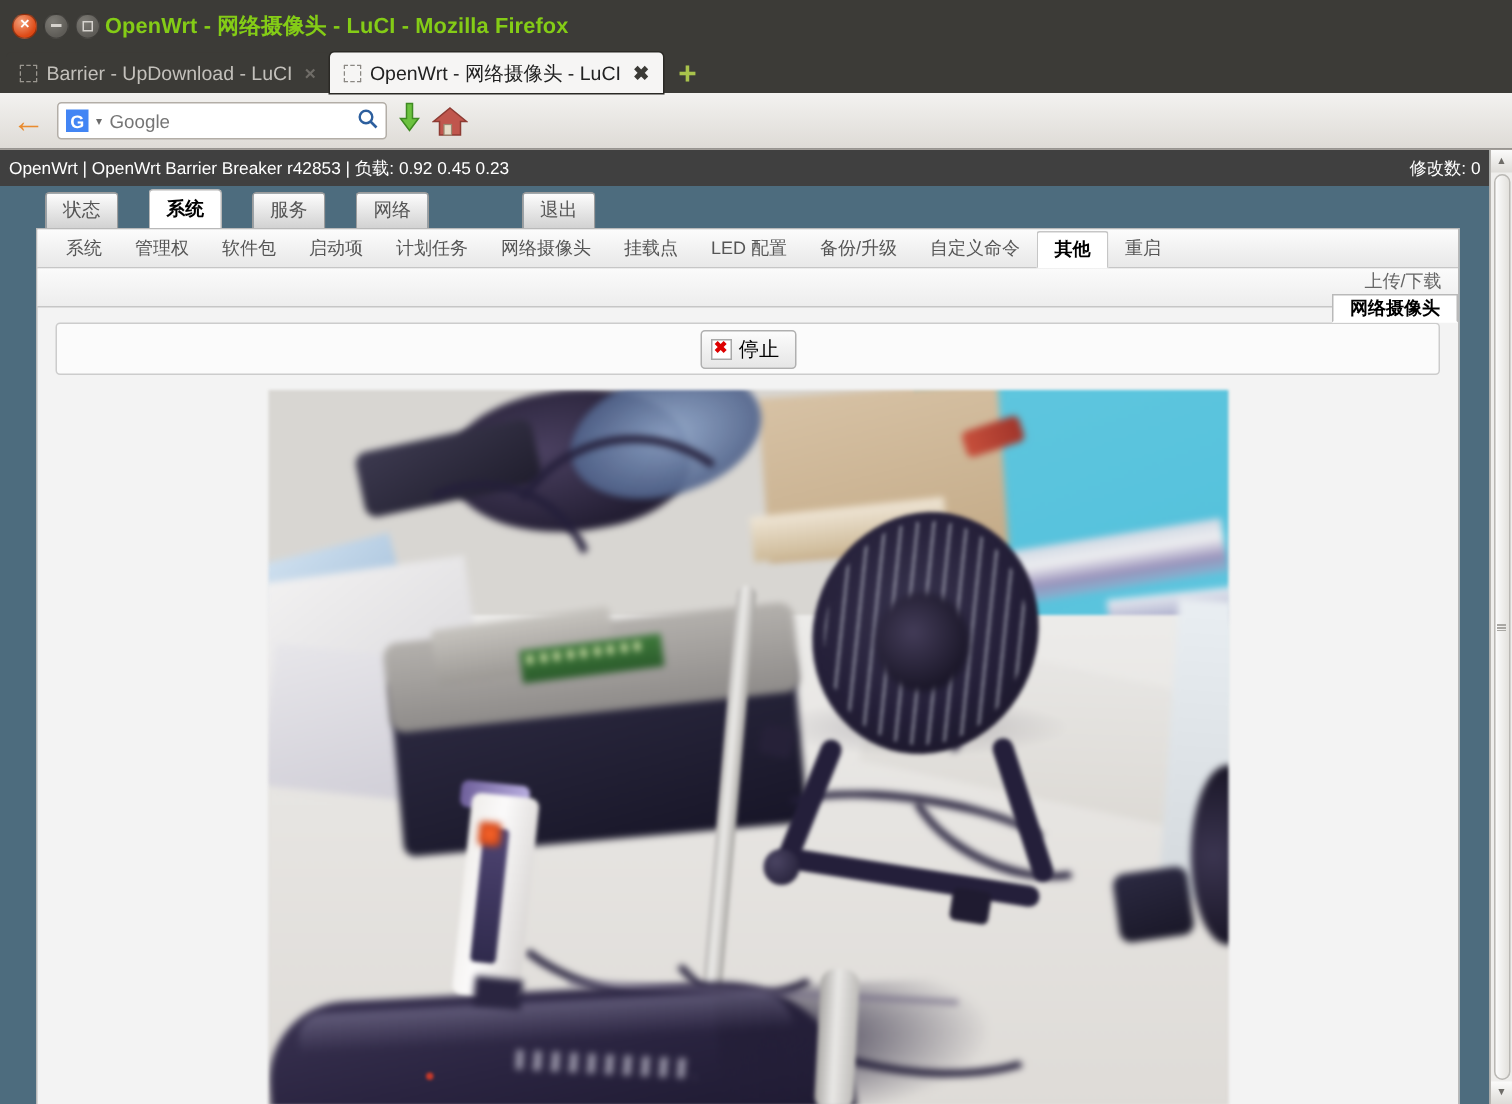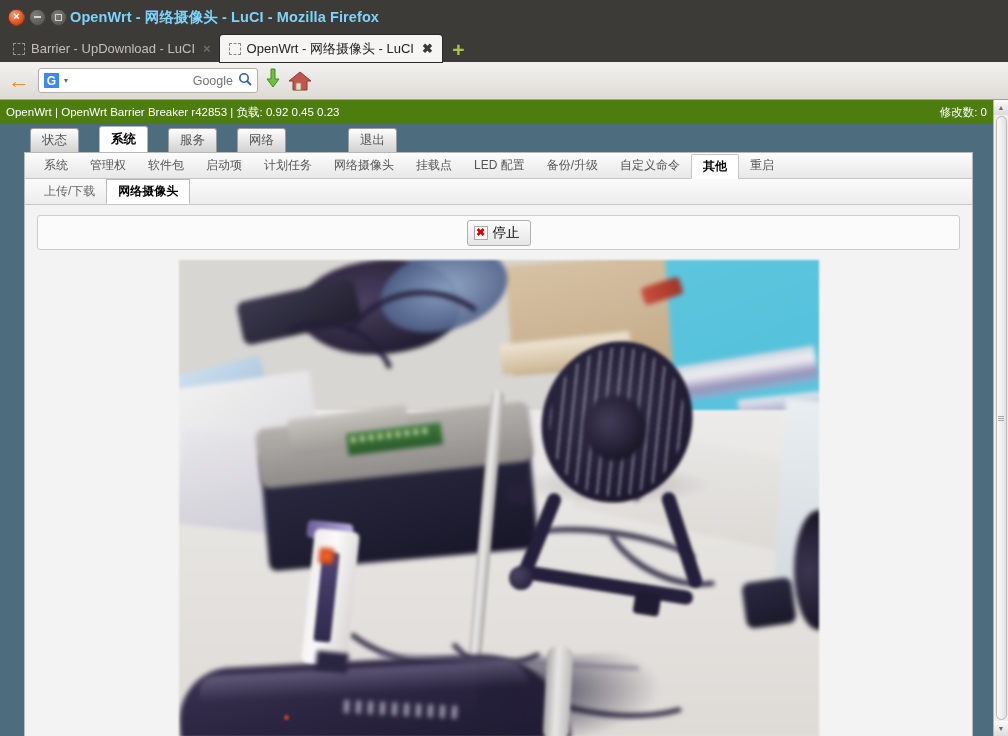--- a/index.html
+++ b/index.html
@@ -27,21 +27,21 @@
   .wc-close { background: radial-gradient(circle at 35% 30%, #f4a07a, #dd4814 70%); }
   .wc-min   { background: radial-gradient(circle at 35% 30%, #7e7c76, #5e5c57 70%); }
   .wc-max   { background: radial-gradient(circle at 35% 30%, #7e7c76, #5e5c57 70%); }
   .wc-min-g { display:block; width:7px; height:1.5px; background:#d6d3ce; }
   .wc-max-g { display:block; width:7px; height:7px; border:1.5px solid #d6d3ce; }
   .wc-close-g { font-size: 11px; font-weight: bold; color: #fff; margin-top:-1px;}
 
   .wintitle {
     position: absolute; left: 70px; top: 0; height: 34px;
     display: flex; align-items: center;
-    color: #7dd3fc; font-size: 14.5px; font-weight: bold;
+    color: #84cc16; font-size: 14.5px; font-weight: bold;
     letter-spacing: .1px;
   }
 
   
   .tabstrip {
     height: 28px; background: #3c3b37;
     display: flex; align-items: flex-end; padding-left: 4px;
   }
   .tab {
     height: 27px; display: flex; align-items: center; gap: 6px;
@@ -110,32 +110,32 @@
   .searchbox {
     width: 220px; height: 25px; background: #fff;
     border: 1px solid #b3aea7; border-radius: 3px;
     display: flex; align-items: center; gap: 5px; padding: 0 5px; flex: none;
   }
   .gicon {
     width: 15px; height: 15px; background: #4285f4; color: #fff;
     font-size: 12px; font-weight: bold; display: flex;
     align-items: center; justify-content: center; flex: none; line-height: 1;
   }
-  .searchtext { font-size: 12.5px; color: #3a3a3a; flex: 1 1 auto; text-align: right; }
+  .searchtext { font-size: 12.5px; color: #3a3a3a; flex: 1 1 auto; }
   .magnify { color: #2d5f9e; font-size: 14px; flex: none; }
   .dlicon { color: #5cb53a; font-size: 19px; flex: none; line-height: 1; }
   .homeicon { flex: none; line-height: 0; }
 
   
   .viewport {
     position: absolute; left: 0; top: 100px; width: 993px; height: 636px;
     background: #4d6c7e; overflow: hidden;
   }
   .luci-header {
-    height: 24px; background: #4d7c0f; color: #fff;
+    height: 24px; background: #404040; color: #fff;
     display: flex; align-items: center; justify-content: space-between;
     padding: 0 6px; font-size: 11.5px;
   }
   .luci-body { padding-left: 24px; position: relative; height: 612px; }
 
   .mainmenu {
     height: 28px; display: flex; align-items: flex-end; gap: 20px;
     padding-left: 6px;
   }
   .mainmenu .mi {
@@ -164,23 +164,23 @@
     height: 25px; padding: 0 11px; font-size: 12px; color: #555;
     display: flex; align-items: center;
   }
   .submenu .si.active {
     background: #fff; color: #000; font-weight: bold;
     border: 1px solid #c6c6c6; border-bottom: 1px solid #fff;
     margin-bottom: -1px; border-top-left-radius: 2px; border-top-right-radius: 2px;
   }
 
   .tabmenu {
-    height: 26px; display: flex; align-items: flex-start;
+    height: 26px; display: flex; align-items: flex-end;
     background: linear-gradient(#fbfbfb, #ededed);
-    border-bottom: 1px solid #c6c6c6; padding-left: 8px;
+    border-bottom: 1px solid #c6c6c6; padding-left: 8px; flex-direction: column;
   }
   .tabmenu .ti {
     height: 24px; padding: 0 11px; font-size: 12px; color: #666;
     display: flex; align-items: center;
   }
   .tabmenu .ti.active {
     background: #fff; color: #000; font-weight: bold; height: 25px;
     border: 1px solid #b9b9b9; border-bottom: 1px solid #fff;
     margin-bottom: -1px;
   }

